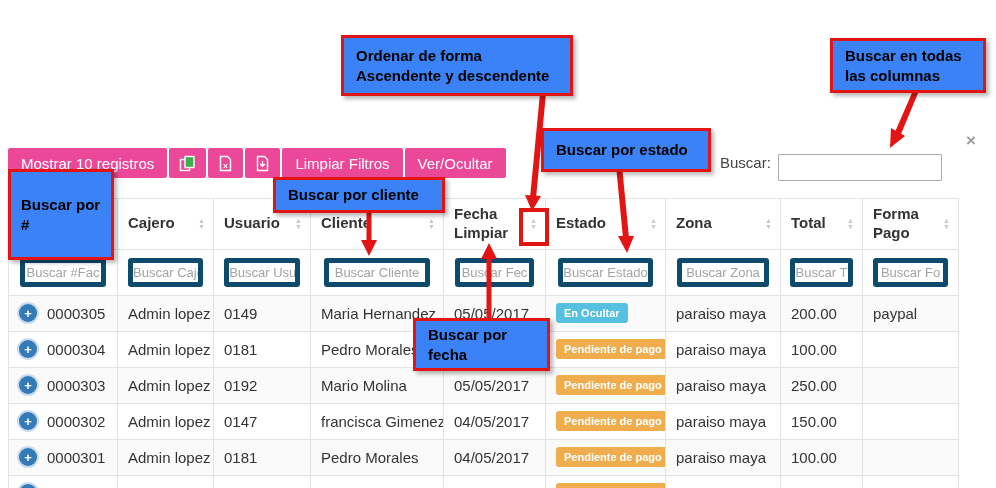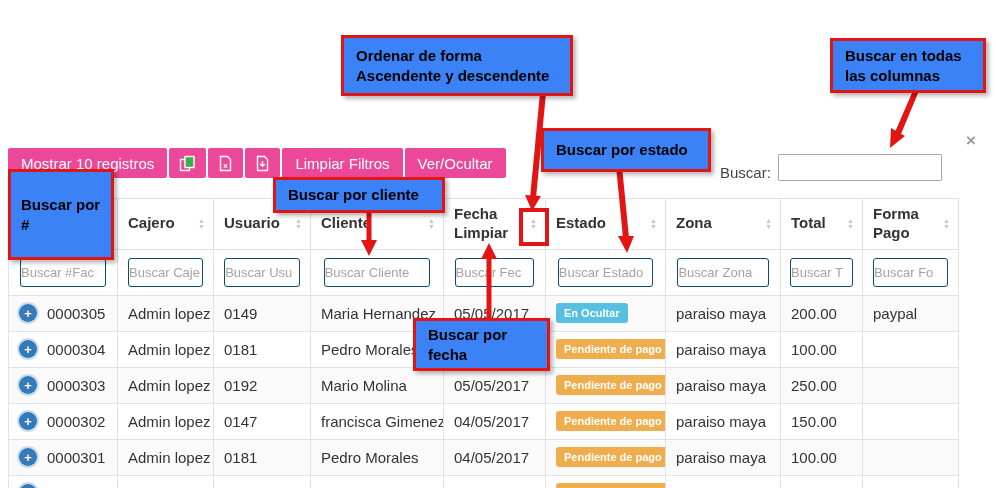--- a/index.html
+++ b/index.html
@@ -12,35 +12,35 @@
   
   .toolbar { position:absolute; left:8px; top:148px; display:flex; gap:2px; z-index:1; }
   .btn {
     background:#ec4899; color:#fff; height:30px; border:none; border-radius:2px;
     display:inline-flex; align-items:center; justify-content:center;
     padding:0 13px; font-size:15px; font-family:inherit; cursor:pointer; white-space:nowrap;
   }
   .btn.icon-btn { padding:0 10px; }
   .btn svg { display:block; }
 
-  .searchbar { position:absolute; left:720px; top:154px; display:flex; align-items:flex-end; gap:7px; font-size:15px; color:#444; z-index:1; }
+  .searchbar { position:absolute; left:720px; top:154px; display:flex; align-items:flex-start; gap:7px; font-size:15px; color:#444; z-index:1; }
   .searchbar input { width:164px; height:27px; border:1px solid #aaa; border-radius:1px; font-size:14px; padding:0 6px; font-family:inherit; }
 
   .close-x { position:absolute; left:966px; top:132px; color:#9a9a9a; font-size:17px; font-weight:bold; cursor:pointer; z-index:1; line-height:1; }
 
   
   table.grid { position:absolute; left:8px; top:198px; width:950px; border-collapse:collapse; table-layout:fixed; z-index:1; }
   .grid th, .grid td { border:1px solid #e2e2e2; font-size:15px; color:#333; text-align:left; vertical-align:middle; }
   .grid thead th { font-weight:bold; padding:6px 8px 6px 10px; height:50px; line-height:1.25; }
   .th-inner { display:flex; align-items:center; justify-content:space-between; gap:4px; }
   .sort { display:inline-flex; flex-direction:column; line-height:6px; font-size:7px; color:#c6c6c6; flex:0 0 auto; }
   .filters td { padding:8px 4px; text-align:center; background:#fff; }
   .filters input {
-    width:86%; height:29px; border:1px solid #0c4a6e; border-radius:3px;
-    font-size:13px; color:#555; font-family:inherit;
+    width:86%; height:29px; border:5px solid #0c4a6e; border-radius:3px;
+    font-size:13px; color:#555; text-align:center; font-family:inherit;
   }
   .filters input::placeholder { color:#a3a3a3; }
   tbody td { height:36px; padding:0 10px; white-space:nowrap; overflow:hidden; }
   tbody tr:nth-child(odd) { background:#fafafa; }
   .cell-id { display:flex; align-items:center; gap:10px; }
   .expand {
     width:18px; height:18px; border-radius:50%; background:#337ab7; color:#fff;
     display:inline-flex; align-items:center; justify-content:center;
     font-size:13px; font-weight:bold; line-height:1; cursor:pointer;
     box-shadow:0 0 0 2px #c9dcef; flex:0 0 auto;

